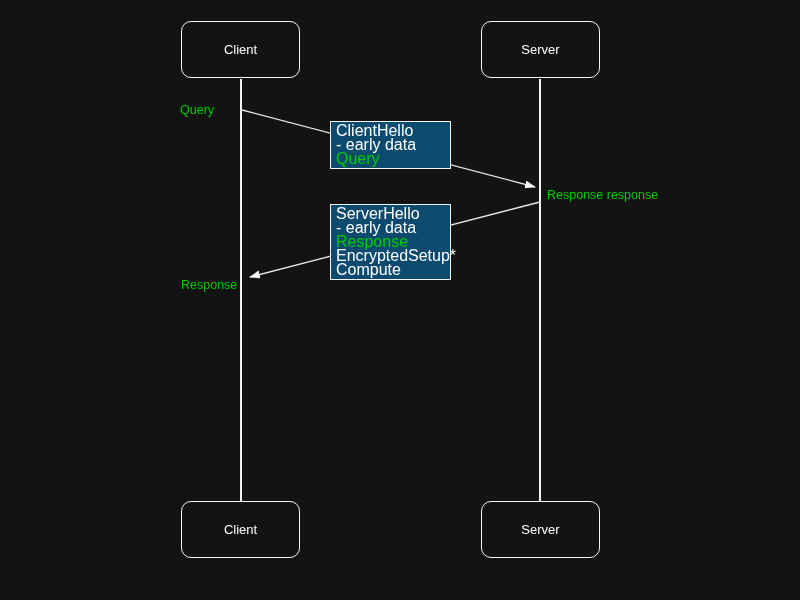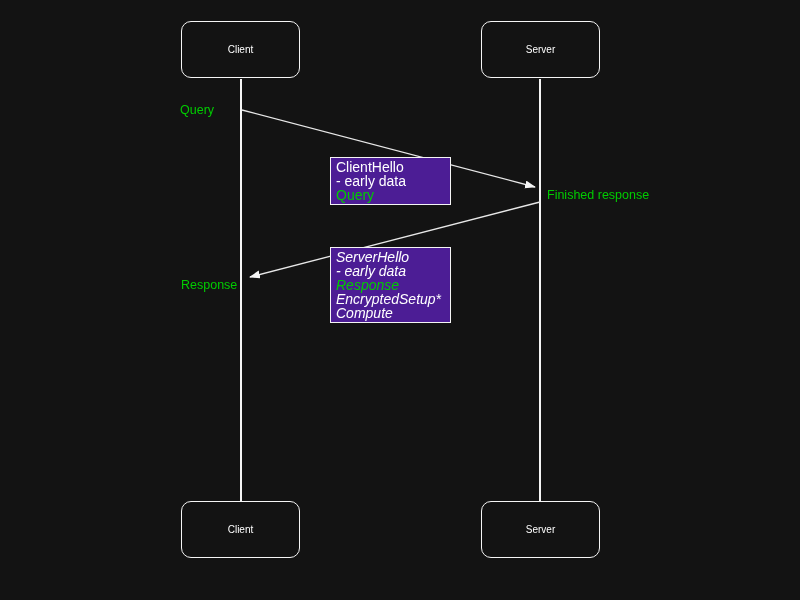--- a/index.html
+++ b/index.html
@@ -27,43 +27,42 @@
     width: 119px;
     height: 57px;
     box-sizing: border-box;
     border: 1.5px solid #f5f5f5;
     border-radius: 10px;
     background: #131313;
     display: flex;
     align-items: center;
     justify-content: center;
     color: #ffffff;
-    font-size: 10px;
+    font-size: 13px;
   }
   .actor-client-top  { left: 181px; top: 21px; }
   .actor-server-top  { left: 481px; top: 21px; }
   .actor-client-bottom { left: 181px; top: 501px; }
   .actor-server-bottom { left: 481px; top: 501px; }
 
   .msg-box {
     position: absolute;
     left: 330px;
     width: 121px;
     box-sizing: border-box;
     border: 1.5px solid #f5f5f5;
-    background: #4c1d95;
+    background: #0c4a6e;
     padding: 2px 5px;
     color: #ffffff;
-    font-size: 14px;
+    font-size: 16px;
     line-height: 14px;
     white-space: nowrap;
-    margin-top: 36px;
   }
   .msg-box-client-hello { top: 121px; }
-  .msg-box-server-hello { top: 211px; font-style: italic; }
+  .msg-box-server-hello { top: 204px; }
 
   .green { color: #00cc00; }
 
   .float-label {
     position: absolute;
     font-size: 12.5px;
     line-height: 14px;
     white-space: nowrap;
   }
   .label-query    { left: 180px; top: 103px; }
@@ -101,21 +100,21 @@
   </div>
 
   <div class="float-label green label-query">Query</div>
 
   <div class="msg-box msg-box-client-hello">
     <div>ClientHello</div>
     <div>- early data</div>
     <div class="green">Query</div>
   </div>
 
-  <div class="float-label green label-compute">Finished response</div>
+  <div class="float-label green label-compute">Response response</div>
 
   <div class="msg-box msg-box-server-hello">
     <div>ServerHello</div>
     <div>- early data</div>
     <div class="green">Response</div>
     <div>EncryptedSetup*</div>
     <div>Compute</div>
   </div>
 
   <div class="float-label green label-response">Response</div>

